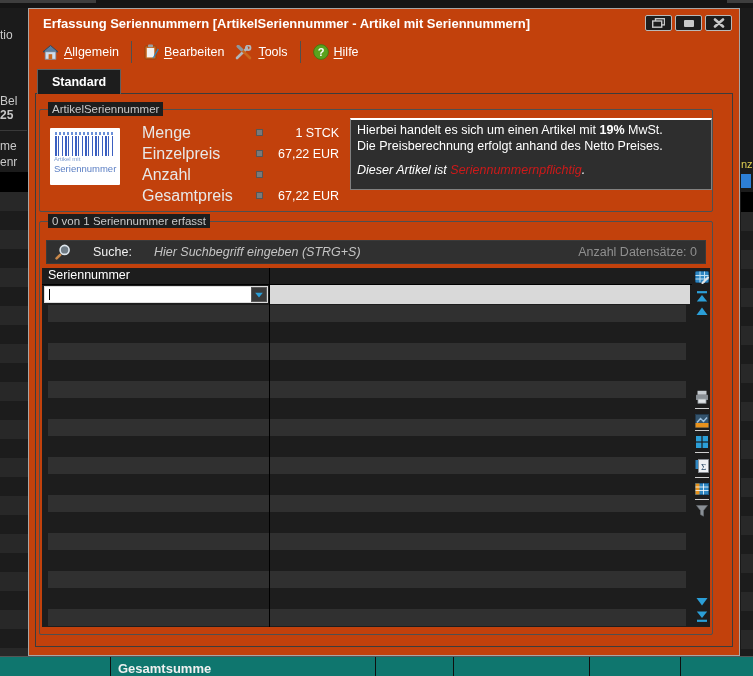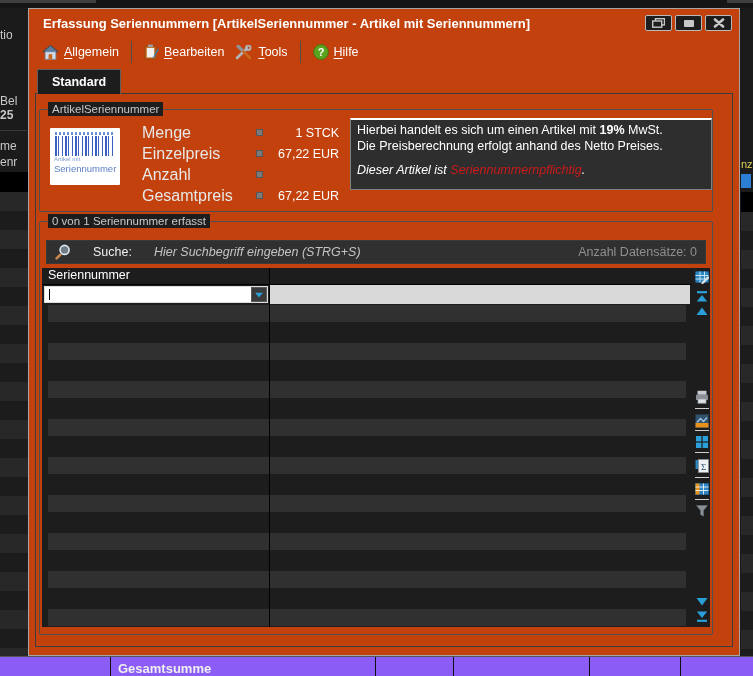--- a/index.html
+++ b/index.html
@@ -23,21 +23,21 @@
   .frag-enr { top:147px; }
   .bg-left-black { position:absolute; left:0; top:164px; width:28px; height:20px; background:#000; }
   .bg-left-stripes { position:absolute; left:0; top:184px; width:28px; height:464px;
     background:repeating-linear-gradient(180deg,#282828 0 19px,#1c1c1c 19px 38px); }
   .bg-right { position:absolute; left:741px; top:8px; width:12px; height:648px; background:#1b1b1b; overflow:hidden; }
   .frag-nze { position:absolute; left:0; top:150px; color:var(--fragment-yellow,#dfce52); font-size:11px; }
   .bg-right-blue { position:absolute; left:0; top:166px; width:10px; height:14px; background:#2d7fd6; }
   .bg-right-black { position:absolute; left:0; top:184px; width:12px; height:20px; background:#000; }
   .bg-right-stripes { position:absolute; left:0; top:204px; width:12px; height:444px;
     background:repeating-linear-gradient(180deg,#282828 0 19px,#1c1c1c 19px 38px); }
-  .bg-footer { position:absolute; left:0; top:656px; width:753px; height:20px; background:#8b5cf6; border-top:1px solid #555;padding-left:36px; }
+  .bg-footer { position:absolute; left:0; top:656px; width:753px; height:20px; background:#0f766e; border-top:1px solid #555;padding-left:36px; }
   .footer-label { position:absolute; left:118px; top:4px; font-size:13px; font-weight:bold; color:#f0f0f0; }
   .footer-col { position:absolute; top:0; width:1px; height:20px; background:#0f0f0f; }
 
   
   .dialog { position:absolute; left:28px; top:8px; width:712px; height:648px;
     background:#c2410c; border:1px solid #a6a6a6; }
   .dlg-title { position:absolute; left:14px; top:7px; font-size:13px; font-weight:bold; color:#fff; white-space:nowrap; }
   .win-controls { position:absolute; right:7px; top:6px; display:flex; gap:3px; }
   .win-btn { width:27px; height:16px; border:1px solid #b9b9b9; border-radius:2px;
     display:flex; align-items:center; justify-content:center; background:#1d1d1d; cursor:default; }

